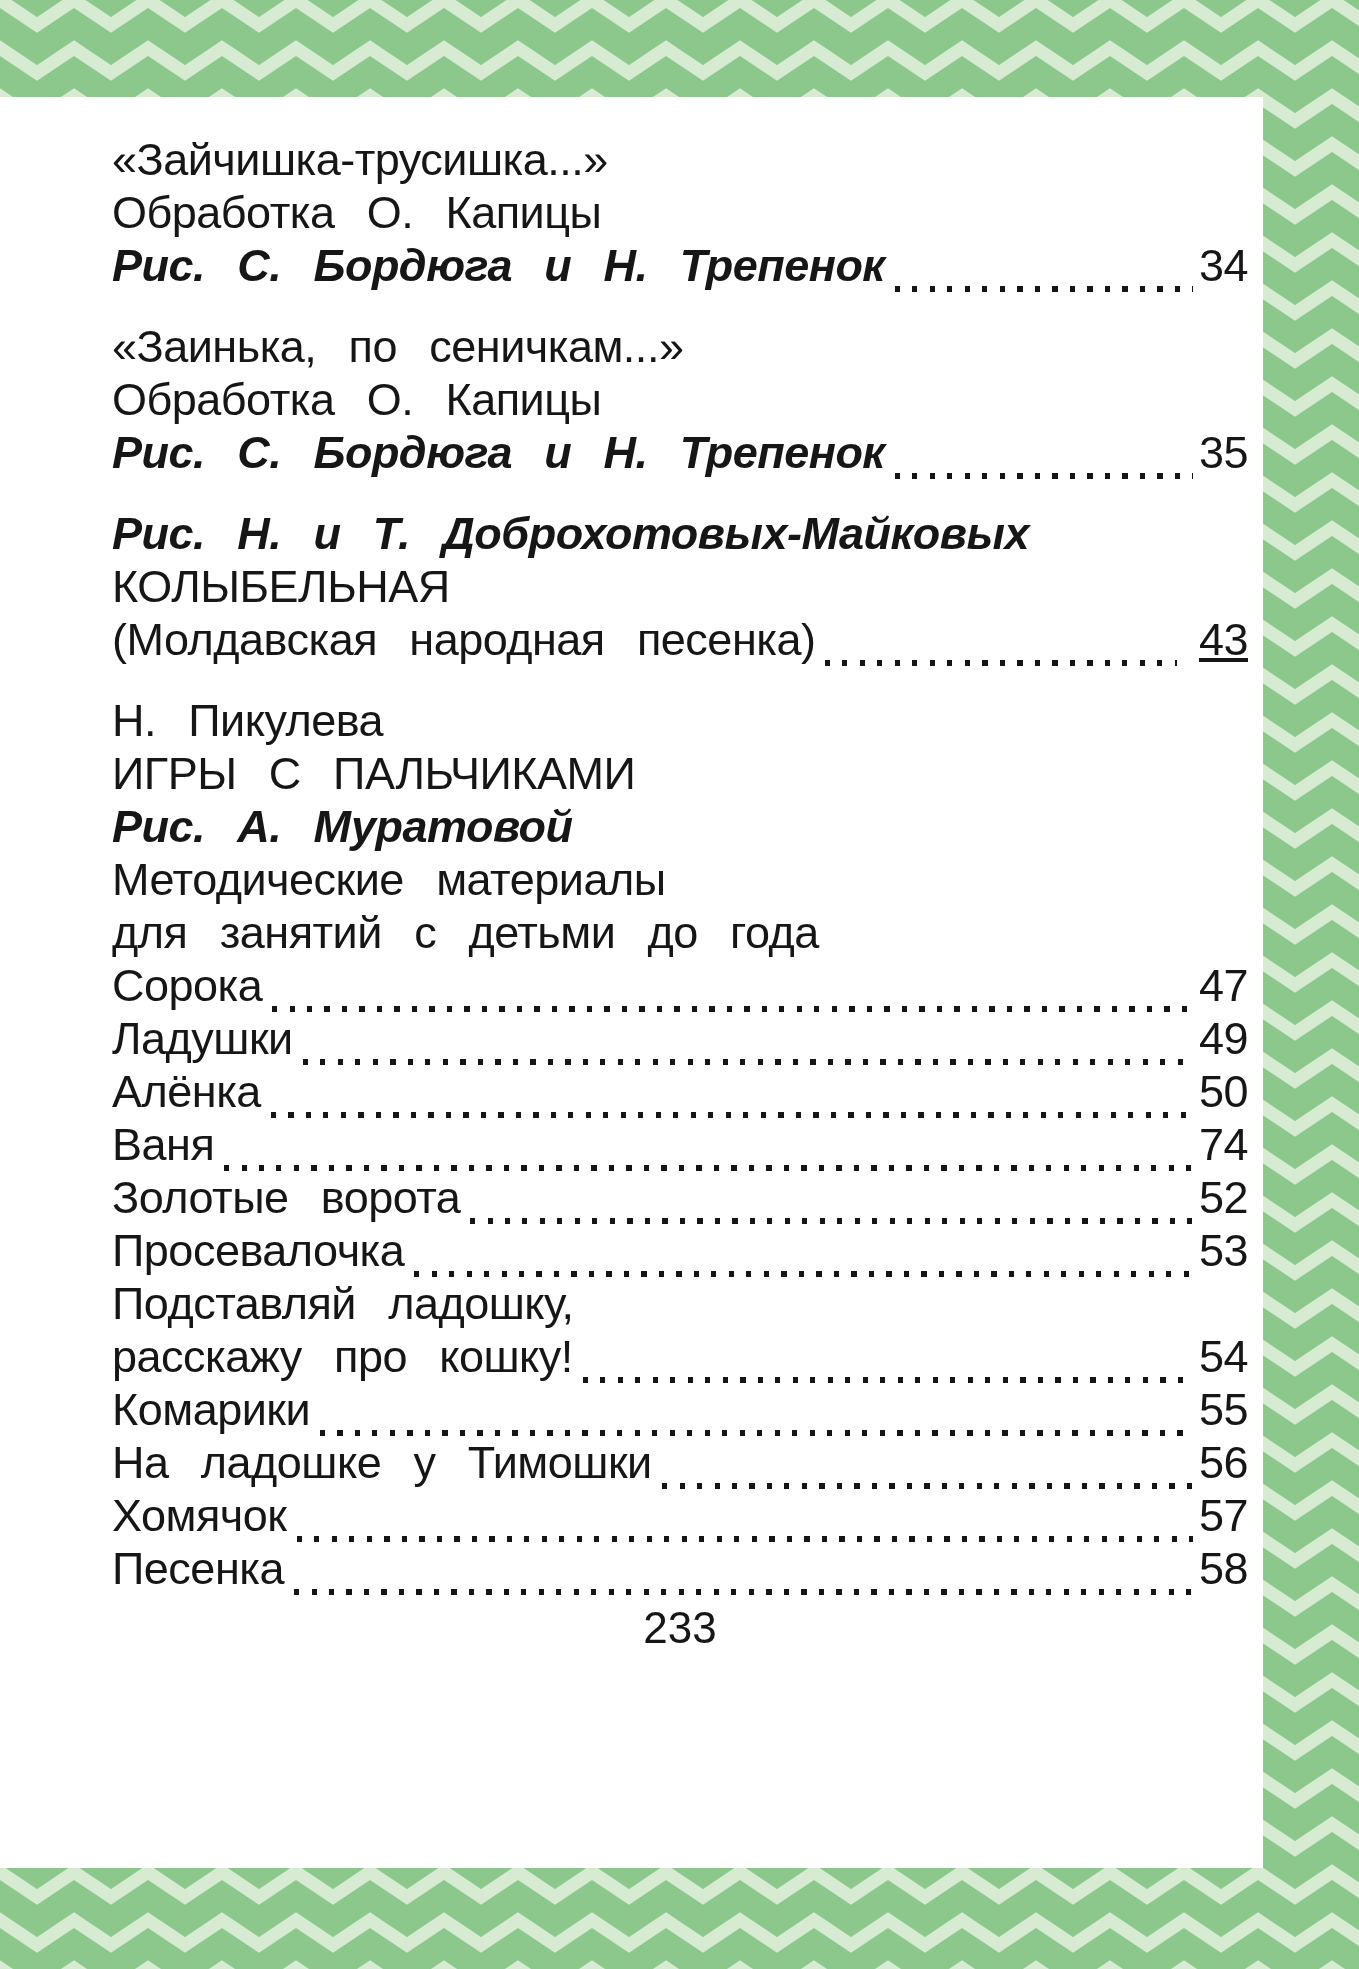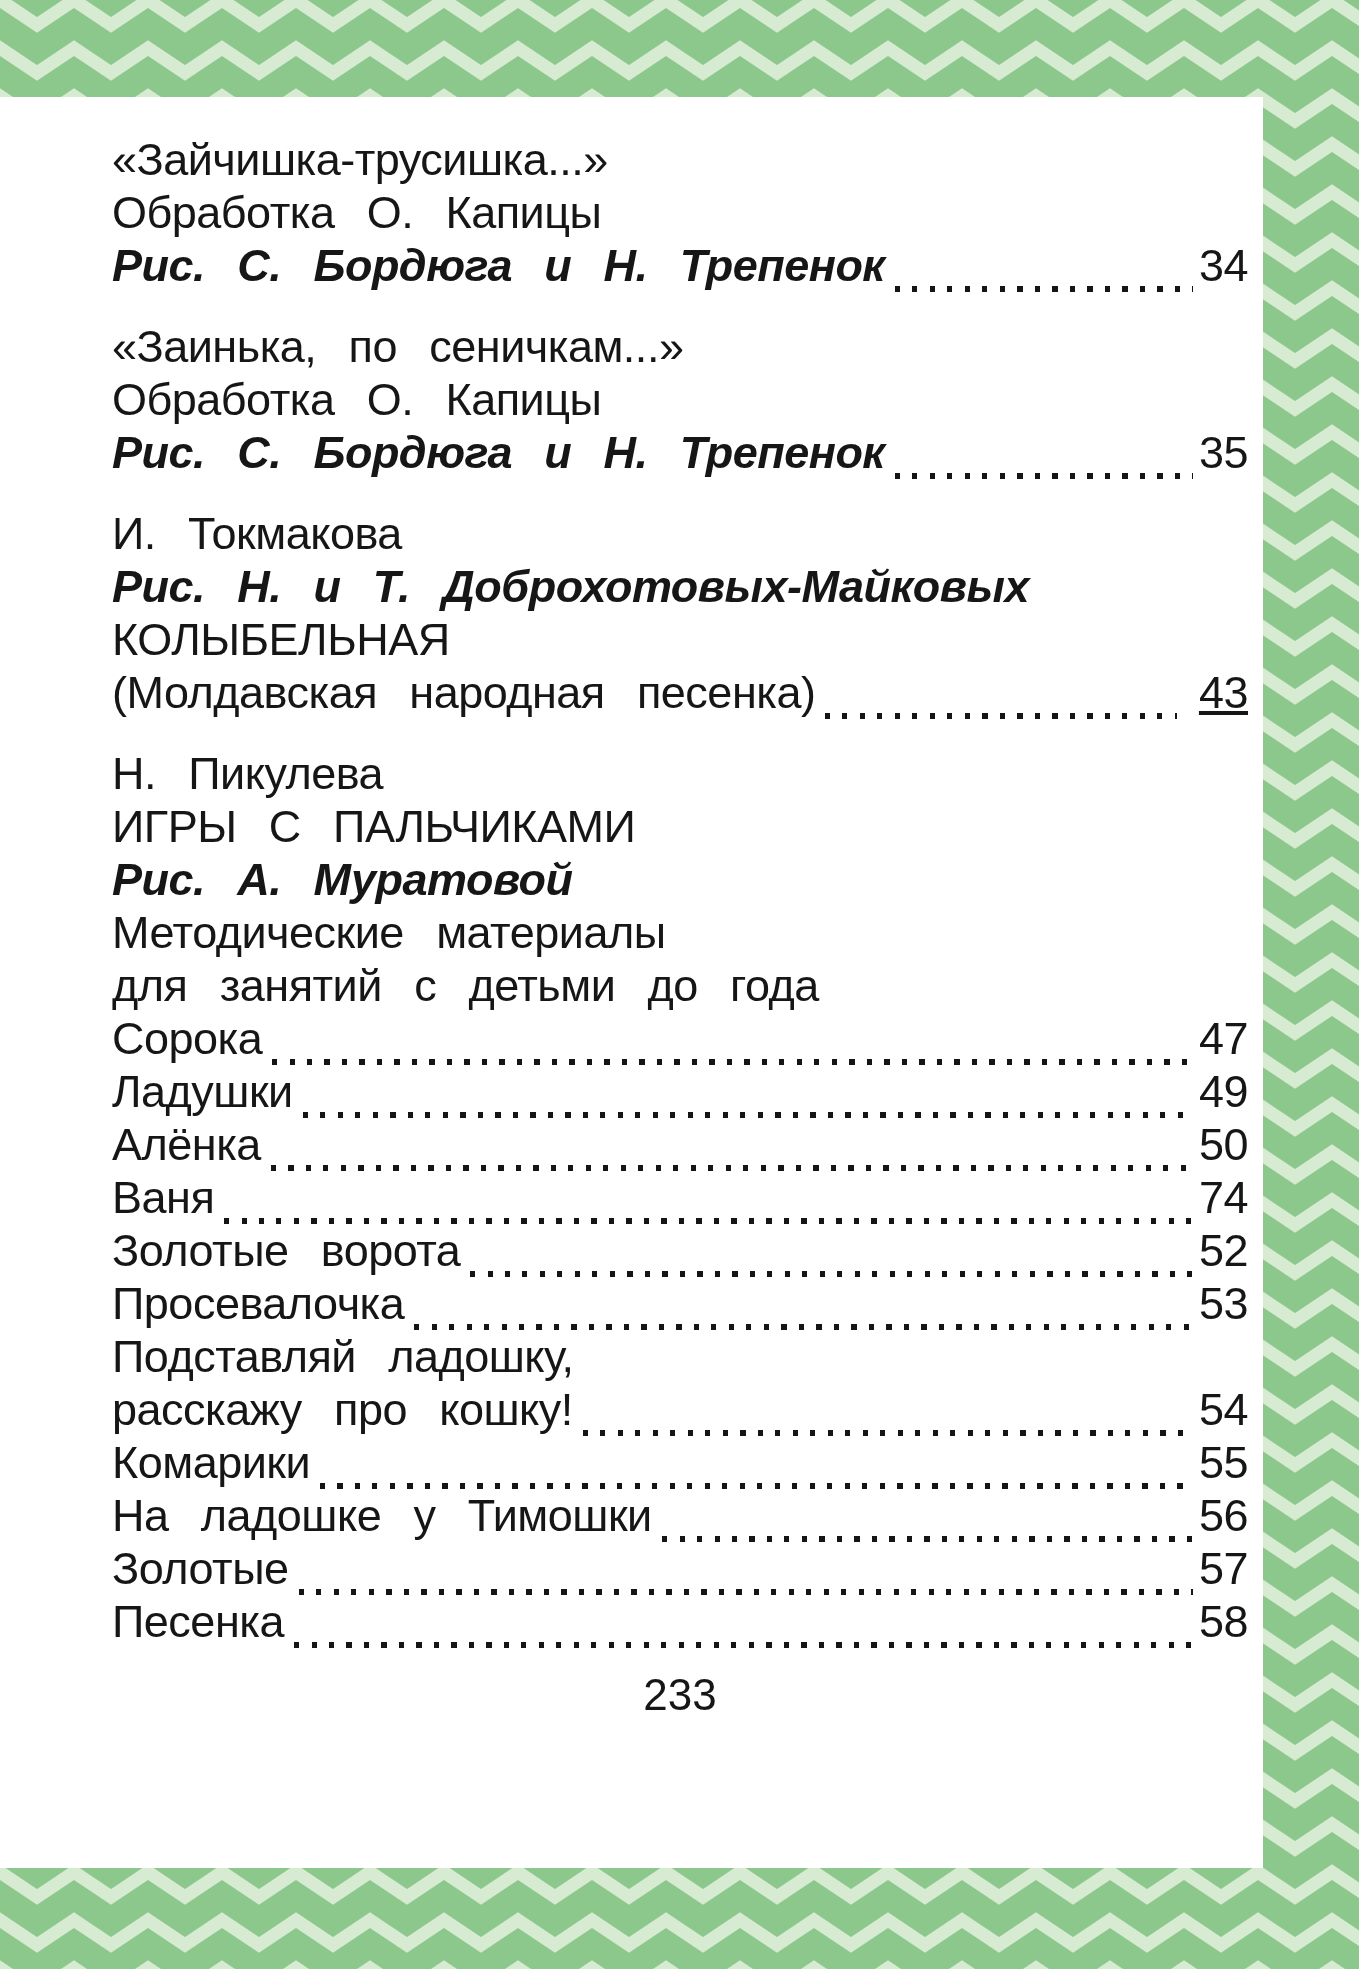--- a/index.html
+++ b/index.html
@@ -22,21 +22,21 @@
   .t{flex:0 0 auto;}
   .leader{
     flex:1 1 auto;height:6px;min-width:30px;
     margin:0 6px 0 10px;
     background:repeating-linear-gradient(to right,#151515 0 5px,transparent 5px 17.5px);
     background-position:left bottom;background-repeat:repeat-x;
   }
   .pg{flex:0 0 auto;}
   .pg.gap{margin-left:16px;text-decoration:underline;}
   .folio{
-    margin-top:20px;text-align:center;font-size:44px;line-height:53px;
+    margin-top:6px;text-align:center;font-size:44px;line-height:53px;
     letter-spacing:0;word-spacing:normal;
   }
 </style>
 </head>
 <body style="color: rgb(22, 22, 22);">
 
 <svg class="bg" width="1359" height="1969" viewBox="0 0 1359 1969" aria-hidden="true">
   <defs>
     <pattern id="chev" width="74" height="48" patternUnits="userSpaceOnUse" patternTransform="translate(0,-14)">
       <rect width="74" height="48" fill="#8cc88c"></rect>
@@ -69,23 +69,20 @@
       <div class="line">
         <span class="t">Обработка  О. Капицы</span>
       </div>
       <div class="line it">
         <span class="t">Рис.  С. Бордюга  и  Н. Трепенок</span>
         <span class="leader"></span>
         <span class="pg">35</span>
       </div>
     </div>
     <div class="entry">
-      <div class="line">
-        <span class="t">И. Токмакова</span>
-      </div>
       <div class="line it">
         <span class="t">Рис.  Н.  и  Т. Доброхотовых-Майковых</span>
       </div>
       <div class="line">
         <span class="t">КОЛЫБЕЛЬНАЯ</span>
       </div>
       <div class="line">
         <span class="t">(Молдавская  народная  песенка)</span>
         <span class="leader"></span>
         <span class="pg gap">43</span>
@@ -149,21 +146,21 @@
         <span class="t">Комарики</span>
         <span class="leader"></span>
         <span class="pg">55</span>
       </div>
       <div class="line">
         <span class="t">На  ладошке  у  Тимошки</span>
         <span class="leader"></span>
         <span class="pg">56</span>
       </div>
       <div class="line">
-        <span class="t">Золотые</span>
+        <span class="t">Хомячок</span>
         <span class="leader"></span>
         <span class="pg">57</span>
       </div>
       <div class="line">
         <span class="t">Песенка</span>
         <span class="leader"></span>
         <span class="pg">58</span>
       </div>
     </div>
     <div class="folio">233</div>

